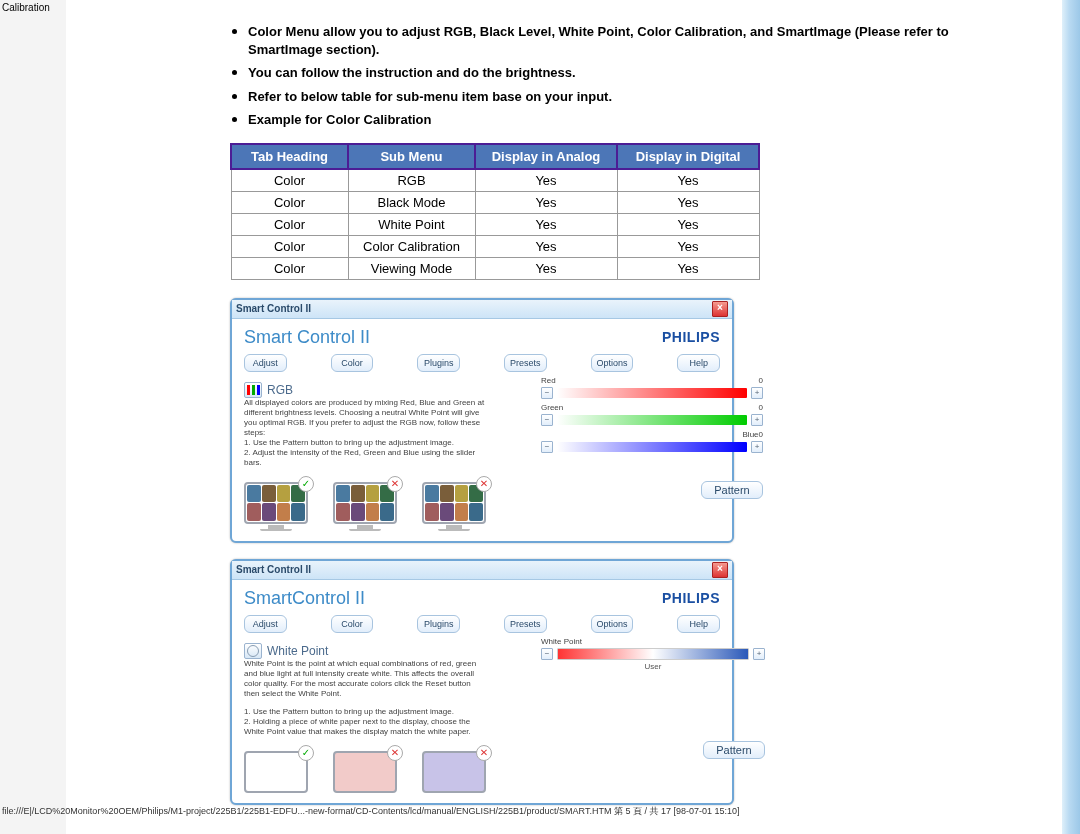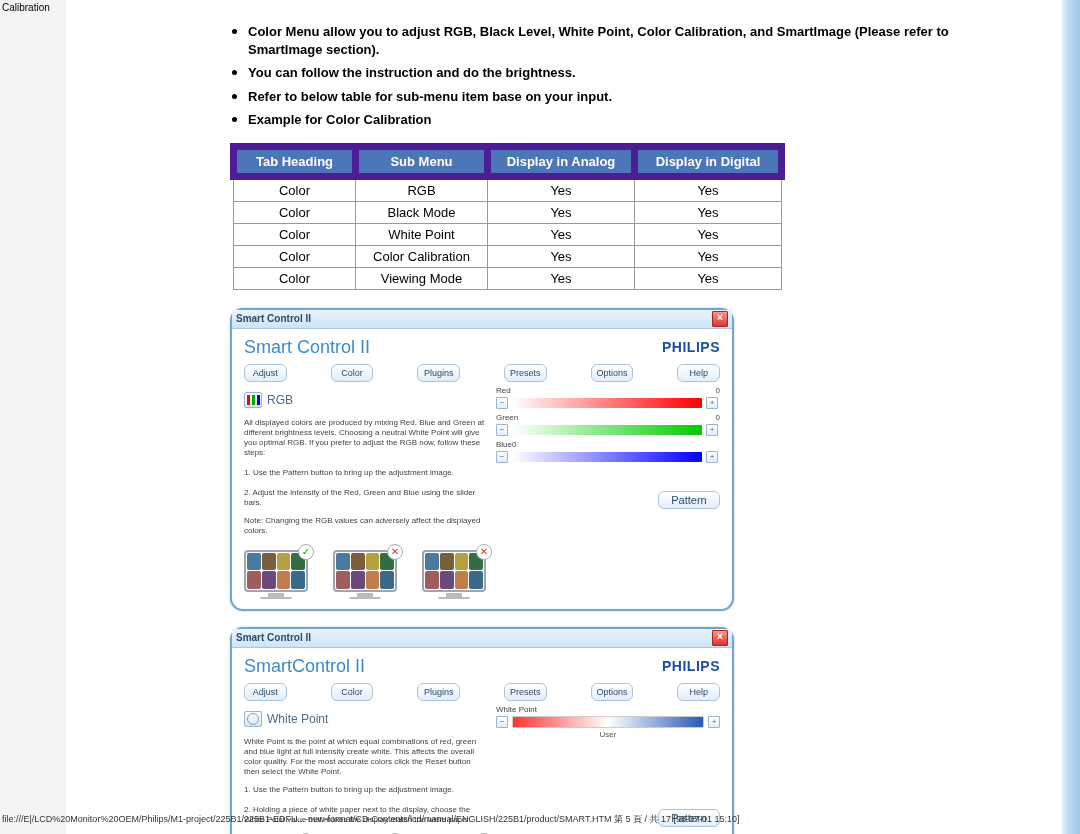--- a/index.html
+++ b/index.html
@@ -6,23 +6,23 @@
   body{width:1080px;height:834px;position:relative;overflow:hidden;}
   .header-title{position:absolute;left:2px;top:2px;font-size:10px;}
   .left-margin{position:absolute;left:0;top:0;width:66px;height:834px;background:#f4f4f4;}
   .right-strip{position:absolute;right:0;top:0;width:18px;height:834px;
     background:linear-gradient(90deg,#dff0fa 0%,#b9daf2 40%,#9cc8e8 100%);}
   .content{position:absolute;left:230px;top:20px;width:740px;}
   ul.bullets{margin:0 0 14px 0;padding:0 0 0 18px;font-size:13px;line-height:1.4;}
   ul.bullets li{margin-bottom:2px;font-weight:bold;}
   ul.bullets li::marker{font-size:16px;}
   table.menu{border-collapse:collapse;margin-bottom:18px;}
-  table.menu th{border:7px solid #4c1d95;background:#4c76b7;color:#fff;font-size:13px;padding:4px 10px;font-weight:bold;}
+  table.menu th{border:2px solid #4c1d95;background:#4c76b7;color:#fff;font-size:13px;padding:4px 10px;font-weight:bold;}
   table.menu td{border:1px solid #999;font-size:13px;padding:3px 10px;text-align:center;}
-  .dlg{width:500px;border:2px solid #6fa6d6;border-radius:13px;margin-bottom:16px;background:#fff;
+  .dlg{width:500px;border:2px solid #6fa6d6;border-radius:6px;margin-bottom:16px;background:#fff;
     box-shadow:0 0 2px rgba(0,0,0,.3);}
   .titlebar{height:18px;background:linear-gradient(#e9f3fb,#cde4f7);border-bottom:1px solid #a6c8e4;
     display:flex;align-items:center;justify-content:space-between;padding:0 4px;font-size:10px;font-weight:bold;color:#2a4a6a;}
   .titlebar .closebtn{width:14px;height:14px;background:linear-gradient(#f59a8f,#d33);border:1px solid #a22;
     border-radius:1px;color:#fff;text-align:center;line-height:12px;font-size:10px;font-family:sans-serif;font-weight:bold;}
   .dlg-body{padding:8px 12px 10px 12px;}
   .brandrow{display:flex;align-items:center;justify-content:space-between;}
   .app-title{font-size:18px;color:#3d8bc8;}
   .brand{font-size:14px;font-weight:bold;color:#1a4fa2;letter-spacing:0.5px;}
   .tabrow{display:flex;justify-content:space-between;margin-top:6px;gap:44px;}
@@ -31,33 +31,33 @@
   .section-row{display:flex;align-items:center;margin-top:10px;}
   .icon-box{width:16px;height:14px;border:1px solid #9ab3cf;background:linear-gradient(#fff,#d7e7f6);
     border-radius:2px;display:inline-flex;align-items:center;justify-content:center;margin-right:5px;}
   .rgb-icon{display:flex;gap:2px;}
   .rgb-icon i{display:block;width:3px;height:10px;}
   .rgb-icon i:nth-child(1){background:#f00;}
   .rgb-icon i:nth-child(2){background:#0a0;}
   .rgb-icon i:nth-child(3){background:#00f;}
   .wp-icon{width:10px;height:10px;border:1px solid #889db3;border-radius:50%;}
   .section-title{font-size:12px;color:#4b6a8c;}
-  .tiny{font-size:8px;color:#424242;line-height:1.25;margin-top:10px;}
+  .tiny{font-size:8px;color:#424242;line-height:1.25;margin-top:0;}
   .sliders{font-size:8px;color:#424242;margin-top:4px;}
   .slider-row{display:flex;align-items:center;gap:4px;margin-top:2px;}
   .slbox{width:10px;height:10px;border:1px solid #9ab3cf;background:linear-gradient(#fff,#e2eefb);border-radius:1px;
     font-size:8px;text-align:center;line-height:10px;color:#567;}
   .bar{height:10px;width:190px;border-radius:1px;}
   .bar-red{background:linear-gradient(90deg,#fff,#f00);}
   .bar-green{background:linear-gradient(90deg,#fff,#0c0);}
   .bar-blue{background:linear-gradient(90deg,#fff,#00f);}
   .bar-wp{background:linear-gradient(90deg,#f33 0%,#fff 50%,#2b59b9 100%);border:1px solid #ccc;}
   .split{display:flex;gap:10px;}
   .split .left{flex:1;}
-  .split .right{width:230px;}
+  .split .right{width:230px;margin-left:45px;}
   .monitors{display:flex;gap:25px;margin-top:14px;}
   .mon{position:relative;display:flex;flex-direction:column;align-items:center;}
   .mon-screen{width:58px;height:36px;border:2px solid #9fa5b0;border-radius:4px;background:#fff;
     display:grid;grid-template-columns:repeat(4,1fr);grid-template-rows:repeat(2,1fr);gap:1px;padding:1px;}
   .mon-screen.ppl i{border-radius:2px;}
   .mon-screen.ppl i:nth-child(1){background:#4a7aa0;} .mon-screen.ppl i:nth-child(2){background:#7a5e3a;}
   .mon-screen.ppl i:nth-child(3){background:#b5a040;} .mon-screen.ppl i:nth-child(4){background:#346c46;}
   .mon-screen.ppl i:nth-child(5){background:#a05d5d;} .mon-screen.ppl i:nth-child(6){background:#6a4a7a;}
   .mon-screen.ppl i:nth-child(7){background:#c27e4a;} .mon-screen.ppl i:nth-child(8){background:#3a6a8a;}
   .mon-screen.tint-white{display:block;background:#fff;}
@@ -67,21 +67,21 @@
   .mon-base{width:32px;height:2px;background:#bbb;border-radius:0 0 3px 3px;}
   .mark{position:absolute;top:-6px;right:-6px;width:14px;height:14px;border:1px solid #aaa;background:#fff;
     border-radius:50%;text-align:center;line-height:14px;font-size:10px;}
   .mark.ok{color:#0a0;}
   .mark.no{color:#d33;}
   .dlg-footer{border-top:1px solid #d0d0d0;padding:6px 12px;display:flex;justify-content:flex-end;gap:20px;}
   .btn{width:60px;height:16px;border:1px solid #a8c4df;border-radius:6px;
     background:linear-gradient(#fff,#e2eefb);font-size:11px;text-align:center;line-height:16px;color:#2a4a6a;}
   .pattern-row{display:flex;justify-content:flex-end;margin-top:28px;}
   .lbl-small{font-size:8px;text-align:center;margin-top:2px;color:#555;}
-  .footer-path{position:absolute;left:2px;bottom:8px;font-size:9px;color:#333;}
+  .footer-path{position:absolute;left:2px;bottom:16px;font-size:9px;color:#333;}
 </style>
 </head>
 <body>
 
 <div class="left-margin"></div>
 <div class="right-strip"></div>
 <div class="header-title">Calibration</div>
 
 <div class="content">
   <ul class="bullets">
@@ -158,21 +158,20 @@
                   <i></i>
                   <i></i>
                   <i></i>
                 </span>
               </span>
             <span class="section-title">RGB</span>
           </div>
           <div class="tiny">All displayed colors are produced by mixing Red, Blue and Green at different brightness levels. Choosing a neutral White Point will give you optimal RGB. If you prefer to adjust the RGB now, follow these steps:</div>
           <div class="tiny">1. Use the Pattern button to bring up the adjustment image.</div>
           <div class="tiny">2. Adjust the intensity of the Red, Green and Blue using the slider bars.</div>
-          <div class="tiny" style="margin-top:8px">Note: Changing the RGB values can adversely affect the displayed colors.</div>
           <div class="monitors">
             <div class="mon">
                 <span class="mon-screen ppl">
                   <i></i>
                   <i></i>
                   <i></i>
                   <i></i>
                   <i></i>
                   <i></i>
                   <i></i>
@@ -227,21 +226,21 @@
               </div>
             <div style="display:flex;justify-content:space-between;margin-top:4px">
                 <span>Green</span>
                 <span>0</span>
               </div>
             <div class="slider-row">
                 <span class="slbox">−</span>
                 <span class="bar bar-green"></span>
                 <span class="slbox">+</span>
               </div>
-            <div style="display:flex;justify-content:flex-start;margin-top:4px">
+            <div style="display:flex;justify-content:flex-end;margin-top:4px">
                 <span>Blue</span>
                 <span>0</span>
               </div>
             <div class="slider-row">
                 <span class="slbox">−</span>
                 <span class="bar bar-blue"></span>
                 <span class="slbox">+</span>
               </div>
           </div>
           <div class="pattern-row">

